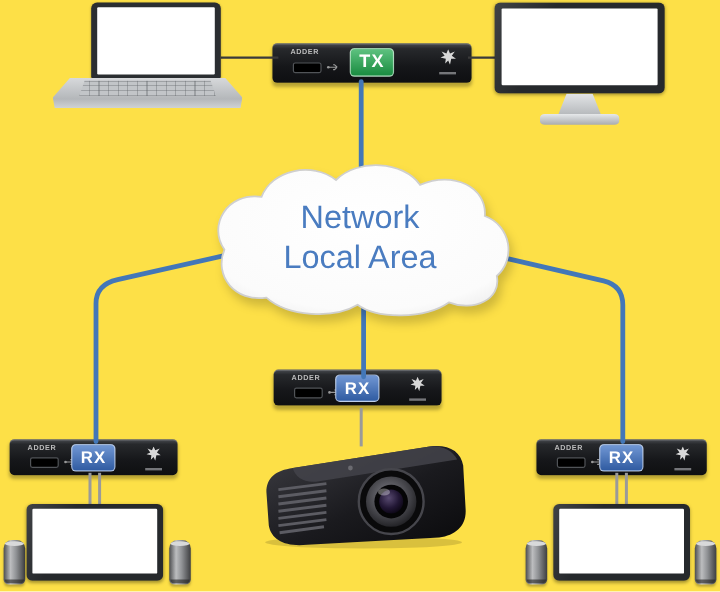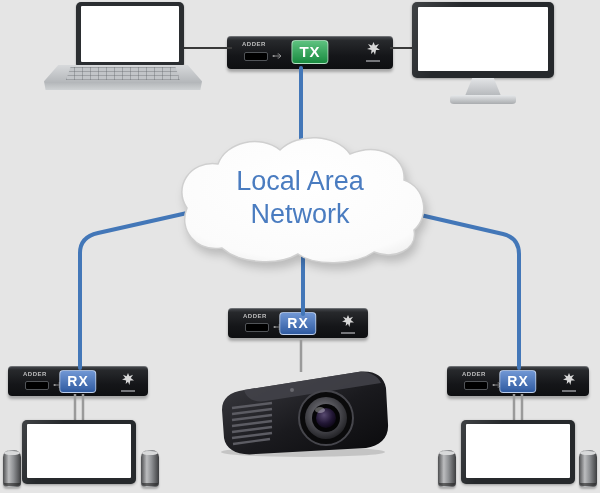--- a/index.html
+++ b/index.html
@@ -1,17 +1,17 @@
 <!DOCTYPE html>
 <html style="--network-link: #4377b8; --tx-badge: #1faa4e; --rx-badge: #3a6fc4; --cloud-text: #4a7cc0; --av-cable: #9a9a9a; --data-cable: #3a3a3a;"><head>
 <meta charset="utf-8">
 <style>
   html,body { margin:0; padding:0; background:#fff; }
   .stage {
-    position:relative; width:600px; height:493px; background:#e5e5e5;
+    position:relative; width:600px; height:493px; background:#fde047;
     font-family:"Liberation Sans", sans-serif; overflow:hidden;
   }
   svg.wires { position:absolute; left:0; top:0; z-index:1; }
   path.lan  { stroke:var(--network-link,#4377b8); stroke-width:4; fill:none; stroke-linecap:round; }
   path.data { stroke:var(--data-cable,#3a3a3a); stroke-width:2; fill:none; }
   path.av   { stroke:var(--av-cable,#9a9a9a); stroke-width:2.5; fill:none; }
 
   .device { position:absolute; z-index:2; }
 
   
@@ -165,22 +165,22 @@
           <stop offset="0%" stop-color="#ffffff"></stop>
           <stop offset="78%" stop-color="#fbfbfb"></stop>
           <stop offset="100%" stop-color="#e9e9e9"></stop>
         </radialGradient>
       </defs>
       <path d="M 56,124 C 30,128 12,106 21,84 C 7,64 23,36 52,40 C 60,18 94,10 114,26
                C 132,8 170,10 184,30 C 212,18 240,32 238,56 C 260,64 264,92 248,106
                C 252,126 228,136 208,128 C 188,142 148,142 132,130 C 112,142 74,140 56,124 Z" fill="url(#cg)" stroke="#cfcfcf" stroke-width="1.5"></path>
     </svg>
     <div class="cloud-label">
+      <span>Network</span>
       <span>Local Area</span>
-      <span>Network</span>
     </div>
   </div>
 
   <div class="avunit" style="left:8px; top:366px; width:140px; height:30px;">
     <div class="brand">ADDER</div>
     <div class="usb-port" style="top:15px;"></div>
     <svg class="usb-glyph" style="top:15px;" width="11" height="8" viewBox="0 0 11 8">
       <path d="M1.5 4 H9 M9 4 L6.8 2 H5.6 M9 4 L6.8 6 H5.6" stroke="#b9b9b9" stroke-width=".9" fill="none"></path>
       <circle cx="1.6" cy="4" r="1.1" fill="#b9b9b9"></circle>
     </svg>

